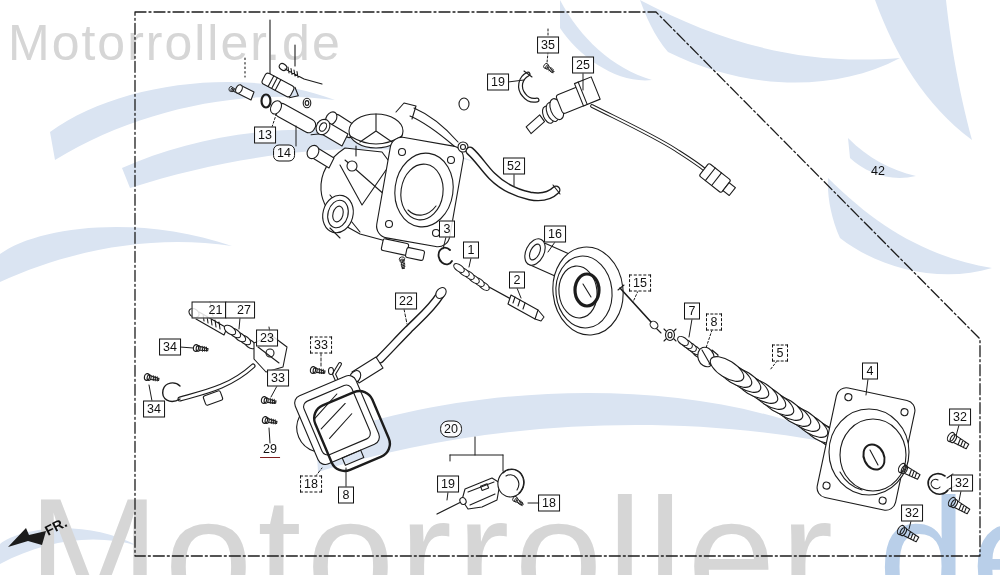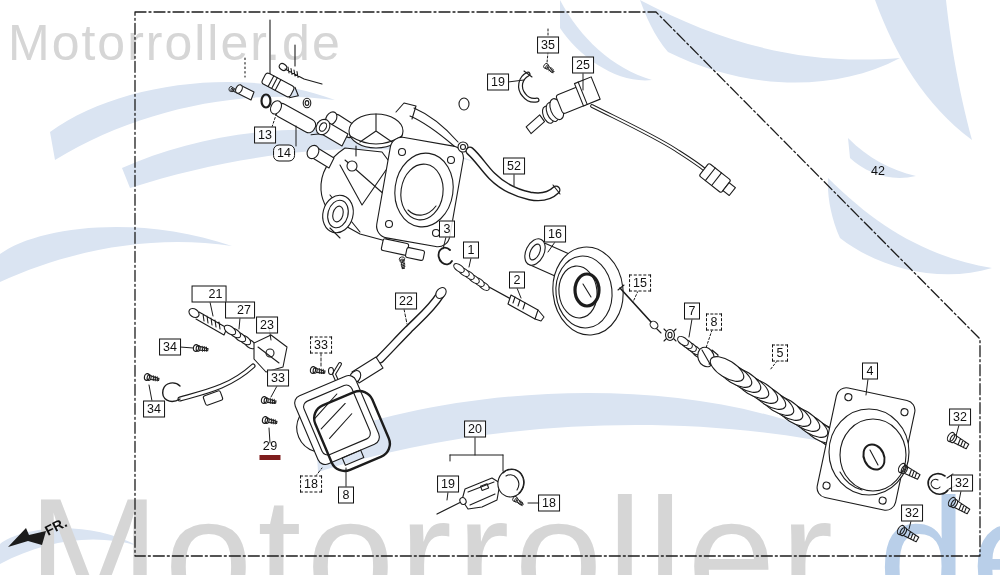--- a/index.html
+++ b/index.html
@@ -21,21 +21,21 @@
   .wm-bot{fill:var(--wm_gray);font-size:158px;letter-spacing:5px;font-family:"Liberation Sans",sans-serif;}
   .wm-accent{fill:var(--wm_blue);}
   .fr-text{fill:#111;font-size:14px;font-weight:bold;font-family:"Liberation Sans",sans-serif;}
   #labels{position:absolute;left:0;top:0;width:100%;height:100%;pointer-events:none;}
   .lbl{
     position:absolute;transform:translate(-50%,-50%);
     font-size:12.5px;color:#111;background:rgba(255,255,255,.85);
     border:1px solid #111;padding:0 3px;line-height:15px;min-width:8px;text-align:center;
   }
   .lbl.dotted{border:1px dashed #111;}
-  .lbl.underline{border:none;border-bottom:5px solid #7f1d1d;background:transparent;font-family:Liberation Mono, monospace;}
+  .lbl.underline{border:none;border-bottom:1px solid #7f1d1d;background:transparent;}
   .lbl.plain{border:none;background:transparent;}
 </style>
 </head>
 <body>
 
 <div id="stage">
 <svg width="1000" height="575" viewBox="0 0 1000 575">
 
   <defs>
     <g id="scr">
@@ -368,31 +368,31 @@
       <div class="lbl " style="left: 548px; top: 45px;">35</div>
       <div class="lbl " style="left: 583px; top: 65px;">25</div>
       <div class="lbl " style="left: 514px; top: 166px;">52</div>
       <div class="lbl plain" style="left: 878px; top: 171px;">42</div>
       <div class="lbl " style="left: 447px; top: 229px;">3</div>
       <div class="lbl " style="left: 471px; top: 250px;">1</div>
       <div class="lbl " style="left: 555px; top: 234px;">16</div>
       <div class="lbl " style="left: 517px; top: 280px;">2</div>
       <div class="lbl dotted" style="left: 640px; top: 283px;">15</div>
       <div class="lbl " style="left: 406px; top: 301px;">22</div>
-      <div class="lbl " style="left: 209px; top: 294px; padding-left: 16px;">21</div>
+      <div class="lbl " style="left: 209px; top: 310px; padding-left: 16px;">21</div>
       <div class="lbl " style="left: 240px; top: 310px; padding-left: 11px;">27</div>
-      <div class="lbl " style="left: 267px; top: 325px;">23</div>
+      <div class="lbl " style="left: 267px; top: 338px;">23</div>
       <div class="lbl " style="left: 170px; top: 347px;">34</div>
       <div class="lbl " style="left: 154px; top: 409px;">34</div>
       <div class="lbl dotted" style="left: 321px; top: 345px;">33</div>
       <div class="lbl " style="left: 278px; top: 378px;">33</div>
       <div class="lbl underline" style="left: 270px; top: 450px;">29</div>
       <div class="lbl dotted" style="left: 311px; top: 484px;">18</div>
       <div class="lbl " style="left: 346px; top: 495px;">8</div>
-      <div class="lbl " style="left: 475px; top: 429px;">20</div>
+      <div class="lbl " style="left: 451px; top: 429px; border-radius: 8px;">20</div>
       <div class="lbl " style="left: 448px; top: 484px;">19</div>
       <div class="lbl " style="left: 549px; top: 503px;">18</div>
       <div class="lbl " style="left: 692px; top: 311px;">7</div>
       <div class="lbl dotted" style="left: 714px; top: 322px;">8</div>
       <div class="lbl dotted" style="left: 780px; top: 353px;">5</div>
       <div class="lbl " style="left: 870px; top: 371px;">4</div>
       <div class="lbl " style="left: 960px; top: 417px;">32</div>
       <div class="lbl " style="left: 962px; top: 483px;">32</div>
       <div class="lbl " style="left: 912px; top: 513px;">32</div>
     </div>

